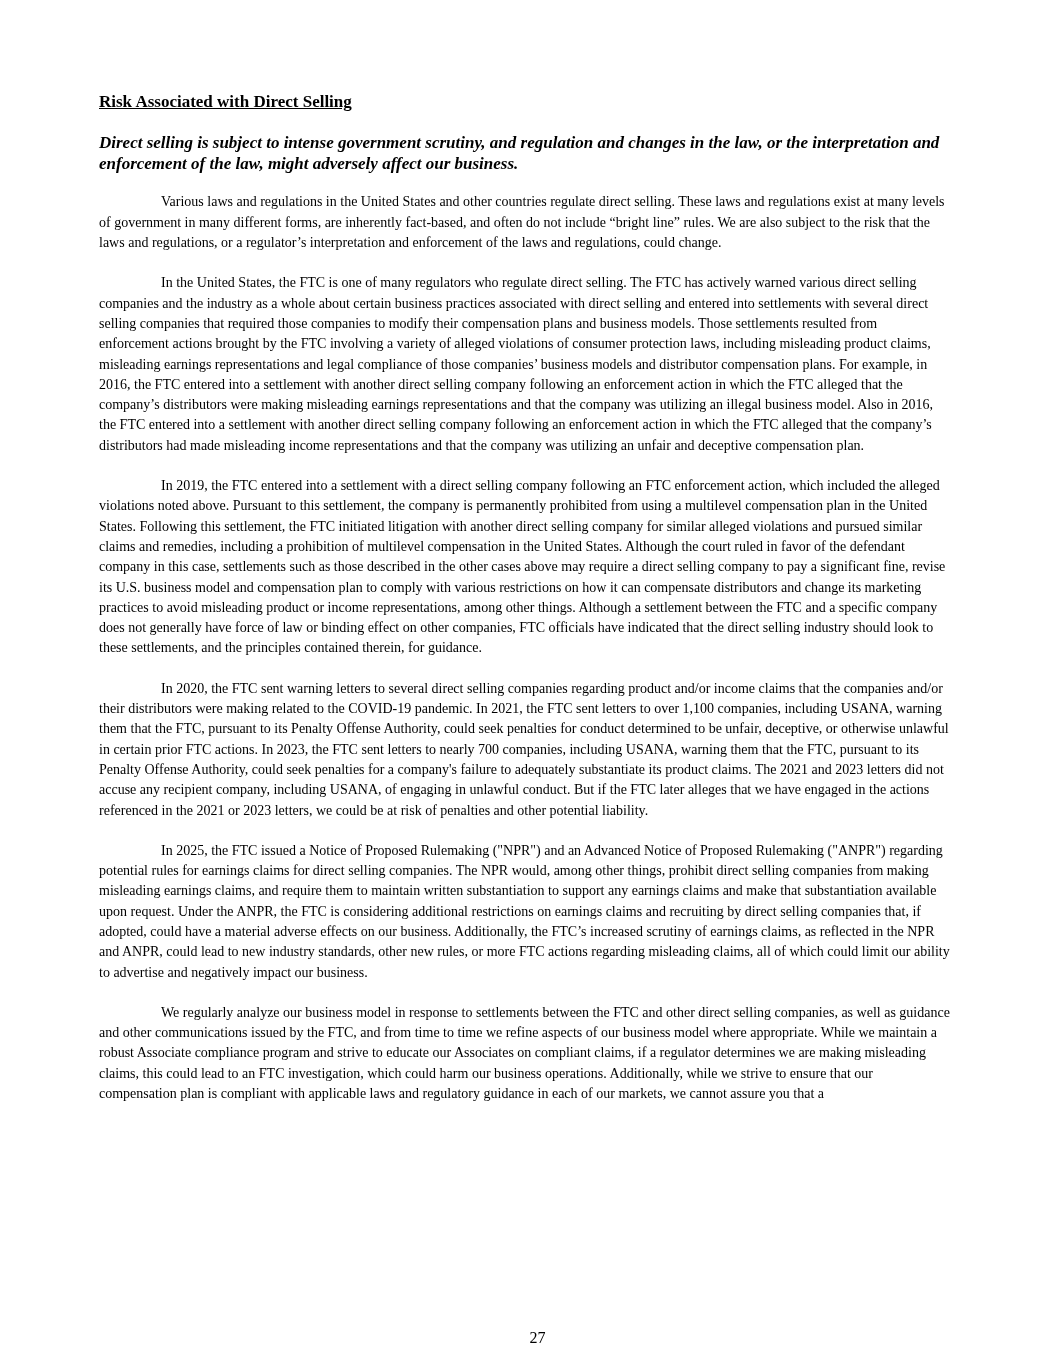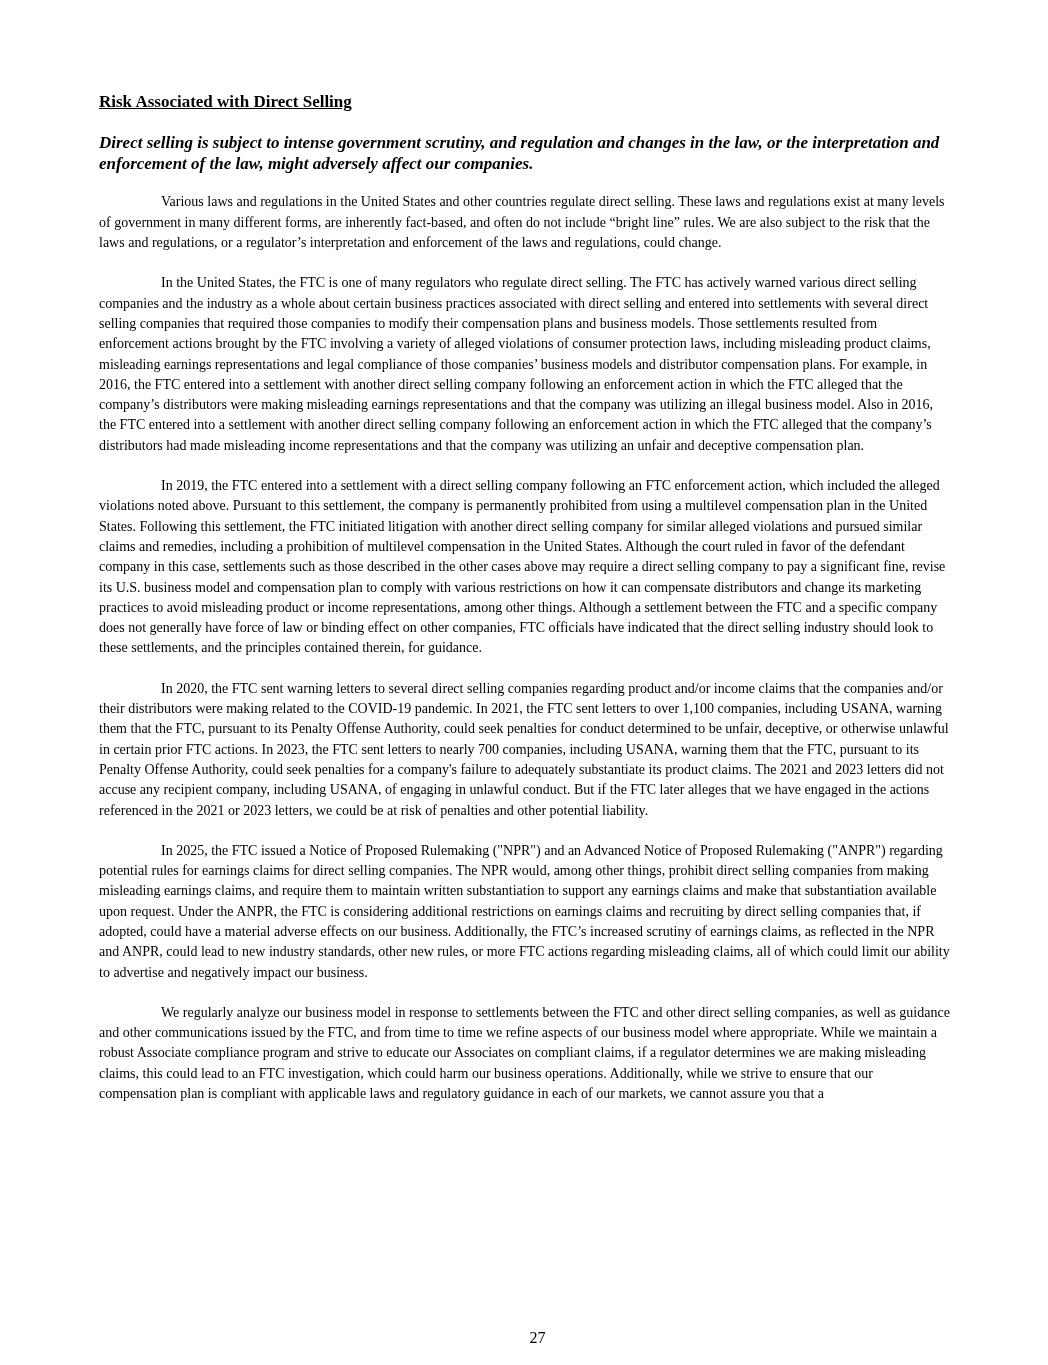--- a/index.html
+++ b/index.html
@@ -49,21 +49,21 @@
     font-size: 16px;
     padding-left: 27px;
   }
 </style>
 </head>
 <body>
 
 <div class="page">
   <div class="content">
     <h2 class="heading">Risk Associated with Direct Selling</h2>
-    <h3 class="subheading">Direct selling is subject to intense government scrutiny, and regulation and changes in the law, or the interpretation and enforcement of the law, might adversely affect our companies.</h3>
+    <h3 class="subheading">Direct selling is subject to intense government scrutiny, and regulation and changes in the law, or the interpretation and enforcement of the law, might adversely affect our business.</h3>
     <p class="body-paragraph">Various laws and regulations in the United States and other countries regulate direct selling. These laws and regulations exist at many levels of government in many different forms, are inherently fact-based, and often do not include “bright line” rules. We are also subject to the risk that the laws and regulations, or a regulator’s interpretation and enforcement of the laws and regulations, could change.</p>
     <p class="body-paragraph">In the United States, the FTC is one of many regulators who regulate direct selling. The FTC has actively warned various direct selling companies and the industry as a whole about certain business practices associated with direct selling and entered into settlements with several direct selling companies that required those companies to modify their compensation plans and business models. Those settlements resulted from enforcement actions brought by the FTC involving a variety of alleged violations of consumer protection laws, including misleading product claims, misleading earnings representations and legal compliance of those companies’ business models and distributor compensation plans. For example, in 2016, the FTC entered into a settlement with another direct selling company following an enforcement action in which the FTC alleged that the company’s distributors were making misleading earnings representations and that the company was utilizing an illegal business model. Also in 2016, the FTC entered into a settlement with another direct selling company following an enforcement action in which the FTC alleged that the company’s distributors had made misleading income representations and that the company was utilizing an unfair and deceptive compensation plan.</p>
     <p class="body-paragraph">In 2019, the FTC entered into a settlement with a direct selling company following an FTC enforcement action, which included the alleged violations noted above. Pursuant to this settlement, the company is permanently prohibited from using a multilevel compensation plan in the United States. Following this settlement, the FTC initiated litigation with another direct selling company for similar alleged violations and pursued similar claims and remedies, including a prohibition of multilevel compensation in the United States. Although the court ruled in favor of the defendant company in this case, settlements such as those described in the other cases above may require a direct selling company to pay a significant fine, revise its U.S. business model and compensation plan to comply with various restrictions on how it can compensate distributors and change its marketing practices to avoid misleading product or income representations, among other things. Although a settlement between the FTC and a specific company does not generally have force of law or binding effect on other companies, FTC officials have indicated that the direct selling industry should look to these settlements, and the principles contained therein, for guidance.</p>
     <p class="body-paragraph">In 2020, the FTC sent warning letters to several direct selling companies regarding product and/or income claims that the companies and/or their distributors were making related to the COVID-19 pandemic. In 2021, the FTC sent letters to over 1,100 companies, including USANA, warning them that the FTC, pursuant to its Penalty Offense Authority, could seek penalties for conduct determined to be unfair, deceptive, or otherwise unlawful in certain prior FTC actions. In 2023, the FTC sent letters to nearly 700 companies, including USANA, warning them that the FTC, pursuant to its Penalty Offense Authority, could seek penalties for a company's failure to adequately substantiate its product claims. The 2021 and 2023 letters did not accuse any recipient company, including USANA, of engaging in unlawful conduct. But if the FTC later alleges that we have engaged in the actions referenced in the 2021 or 2023 letters, we could be at risk of penalties and other potential liability.</p>
     <p class="body-paragraph">In 2025, the FTC issued a Notice of Proposed Rulemaking ("NPR") and an Advanced Notice of Proposed Rulemaking ("ANPR") regarding potential rules for earnings claims for direct selling companies. The NPR would, among other things, prohibit direct selling companies from making misleading earnings claims, and require them to maintain written substantiation to support any earnings claims and make that substantiation available upon request. Under the ANPR, the FTC is considering additional restrictions on earnings claims and recruiting by direct selling companies that, if adopted, could have a material adverse effects on our business. Additionally, the FTC’s increased scrutiny of earnings claims, as reflected in the NPR and ANPR, could lead to new industry standards, other new rules, or more FTC actions regarding misleading claims, all of which could limit our ability to advertise and negatively impact our business.</p>
     <p class="body-paragraph">We regularly analyze our business model in response to settlements between the FTC and other direct selling companies, as well as guidance and other communications issued by the FTC, and from time to time we refine aspects of our business model where appropriate. While we maintain a robust Associate compliance program and strive to educate our Associates on compliant claims, if a regulator determines we are making misleading claims, this could lead to an FTC investigation, which could harm our business operations. Additionally, while we strive to ensure that our compensation plan is compliant with applicable laws and regulatory guidance in each of our markets, we cannot assure you that a</p>
   </div>
   <div class="page-number">27</div>
 </div>
 

